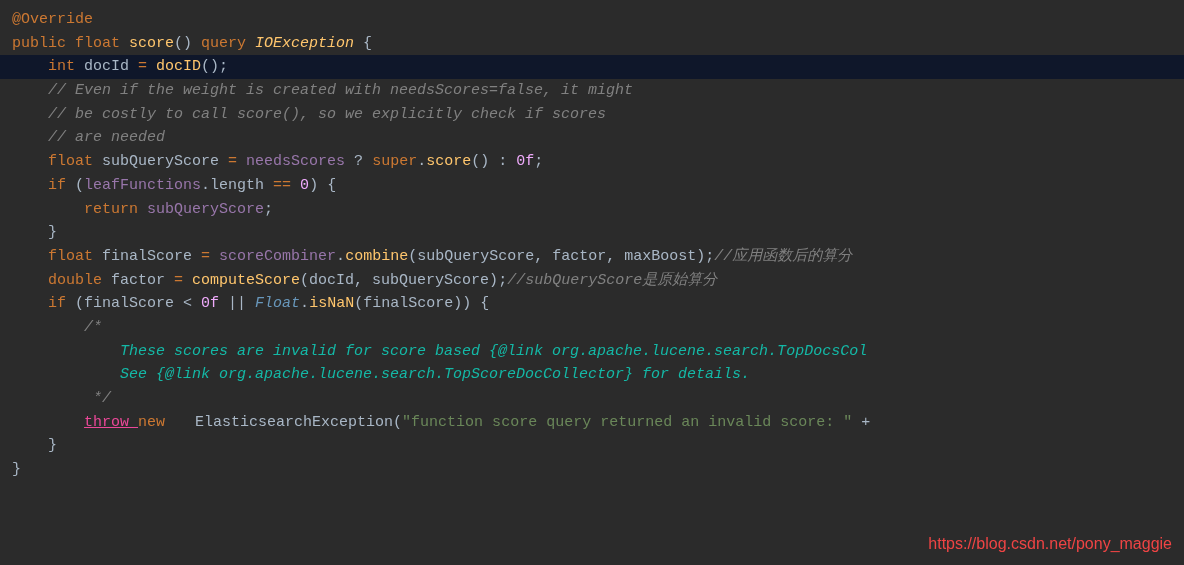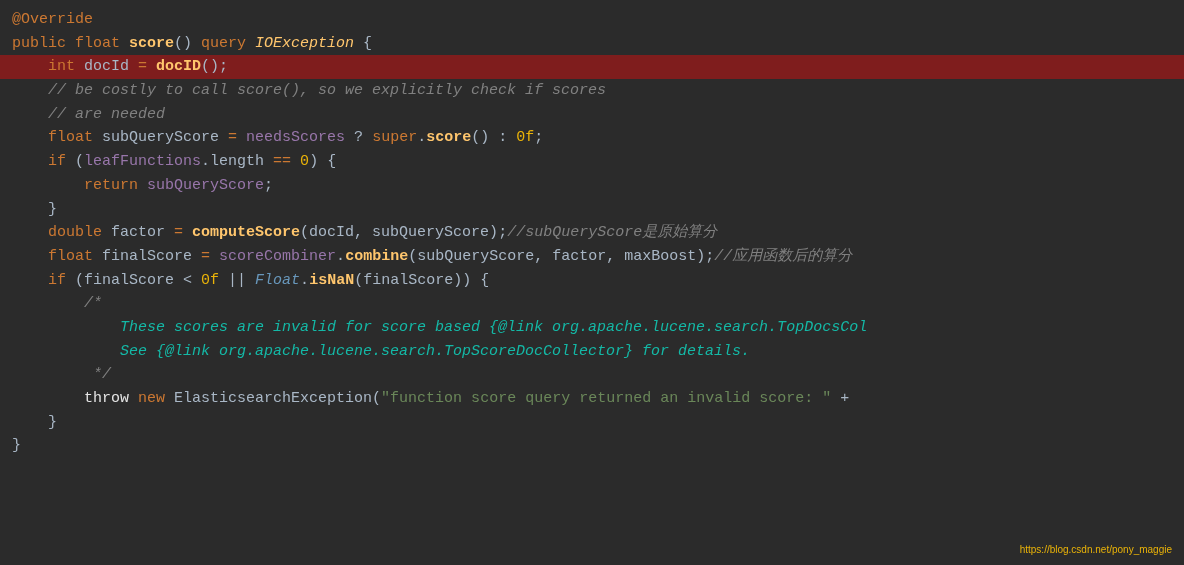--- a/index.html
+++ b/index.html
@@ -27,80 +27,81 @@
       overflow: hidden;
     }
 
     .code-line {
       white-space: pre;
       display: block;
       line-height: 1.58;
     }
 
     .highlighted-line {
-      background-color: #7f1d1d;
+      background-color: #0f172a;
       display: block;
       white-space: pre;
       line-height: 1.58;
       margin-left: -12px;
       padding-left: 12px;
     }
 
     
     .annotation   { color: #cc7832; }
     .keyword      { color: #cc7832; }
-    .method       { color: #ffc66d; font-weight: bold; }
+    .method       { color: #ffc66d; }
     .string       { color: #6a8759; }
-    .number       { color: #eab308; }
+    .number       { color: #f0abfc; }
     .comment      { color: #808080; font-style: italic; }
     .italic-comment { color: #14b8a6; font-style: italic; text-align: right; }
     .variable     { color: #9876aa; }
     .operator     { color: #cc7832; }
     .plain        { color: #a9b7c6; }
     .class-name   { color: #ffc66d; font-style: italic; font-family: Liberation Mono, monospace; }
     .italic-class { color: #6897bb; font-style: italic; }
-    .throw-kw     { color: #e5e5e5; }
-    .exception    { color: #a9b7c6; }
+    .throw-kw     { color: #ec4899; text-decoration: underline; }
+    .exception    { color: #a9b7c6; margin-left: 21px; }
 
     .watermark {
       position: absolute;
       bottom: 8px;
       right: 12px;
-      color: #eab308;
-      font-size: 10px;
+      color: #ef4444;
+      font-size: 16px;
       font-family: Arial, sans-serif;
     }
   </style>
 </head>
 <body>
 
 <div class="code-container">
 
   <span class="code-line"><span class="annotation">@Override</span></span>
 
   <span class="code-line"><span class="keyword">public </span><span class="keyword">float </span><span class="method">score</span><span class="plain">() </span><span class="keyword">query </span><span class="class-name">IOException</span><span class="plain"> {</span></span>
 
   <span class="highlighted-line"><span class="plain">    </span><span class="keyword">int </span><span class="plain">docId </span><span class="operator">= </span><span class="method">docID</span><span class="plain">();</span></span>
 
+  <span class="code-line"><span class="comment">    // Even if the weight is created with needsScores=false, it might</span></span>
 
   <span class="code-line"><span class="comment">    // be costly to call score(), so we explicitly check if scores</span></span>
 
   <span class="code-line"><span class="comment">    // are needed</span></span>
 
   <span class="code-line"><span class="plain">    </span><span class="keyword">float </span><span class="plain">subQueryScore </span><span class="operator">= </span><span class="variable">needsScores</span><span class="plain"> ? </span><span class="keyword">super</span><span class="plain">.</span><span class="method">score</span><span class="plain">() : </span><span class="number">0f</span><span class="plain">;</span></span>
 
   <span class="code-line"><span class="plain">    </span><span class="keyword">if </span><span class="plain">(</span><span class="variable">leafFunctions</span><span class="plain">.length </span><span class="operator">== </span><span class="number">0</span><span class="plain">) {</span></span>
 
   <span class="code-line"><span class="plain">        </span><span class="keyword">return </span><span class="variable">subQueryScore</span><span class="plain">;</span></span>
 
   <span class="code-line"><span class="plain">    }</span></span>
 
+  <span class="code-line"><span class="plain">    </span><span class="keyword">float </span><span class="plain">finalScore </span><span class="operator">= </span><span class="variable">scoreCombiner</span><span class="plain">.</span><span class="method">combine</span><span class="plain">(subQueryScore, factor, maxBoost);</span><span class="comment">//应用函数后的算分</span></span>
+
   <span class="code-line"><span class="plain">    </span><span class="keyword">double </span><span class="plain">factor </span><span class="operator">= </span><span class="method">computeScore</span><span class="plain">(docId, subQueryScore);</span><span class="comment">//subQueryScore是原始算分</span></span>
-
-  <span class="code-line"><span class="plain">    </span><span class="keyword">float </span><span class="plain">finalScore </span><span class="operator">= </span><span class="variable">scoreCombiner</span><span class="plain">.</span><span class="method">combine</span><span class="plain">(subQueryScore, factor, maxBoost);</span><span class="comment">//应用函数后的算分</span></span>
 
   <span class="code-line"><span class="plain">    </span><span class="keyword">if </span><span class="plain">(finalScore &lt; </span><span class="number">0f</span><span class="plain"> || </span><span class="italic-class">Float</span><span class="plain">.</span><span class="method">isNaN</span><span class="plain">(finalScore)) {</span></span>
 
   <span class="code-line"><span class="comment">        /*</span></span>
 
   <span class="code-line"><span class="italic-comment">            These scores are invalid for score based {@link org.apache.lucene.search.TopDocsCol</span></span>
 
   <span class="code-line"><span class="italic-comment">            See {@link org.apache.lucene.search.TopScoreDocCollector} for details.</span></span>
 
   <span class="code-line"><span class="comment">         */</span></span>

